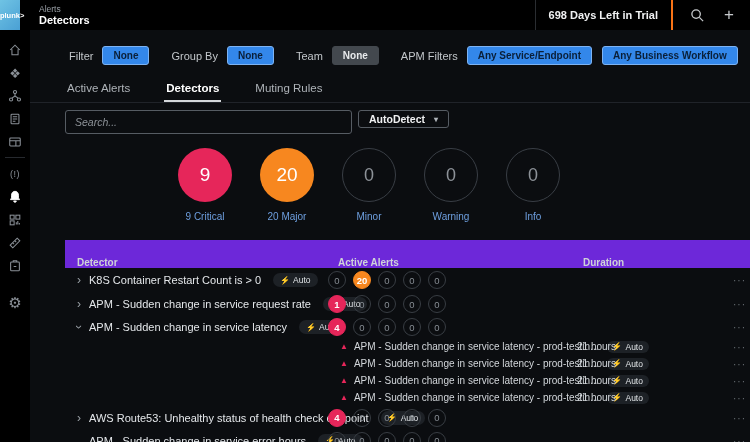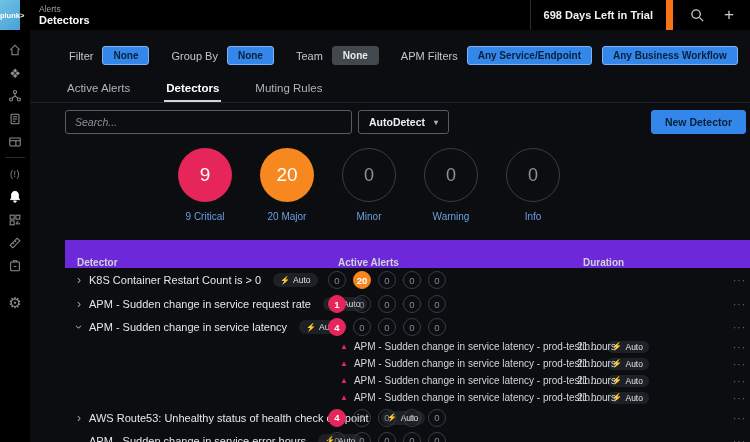--- a/index.html
+++ b/index.html
@@ -7,21 +7,21 @@
     font-family:"Liberation Sans", sans-serif; }
 
   
   .topbar { position:absolute; top:0; left:0; width:750px; height:30px; background:#000; z-index:5; }
   .logo { position:absolute; left:0; top:0; width:20px; height:30px;
     background:linear-gradient(135deg,#6fc3e4 0%,#4aa0d4 100%);
     color:#fff; font-size:7.5px; font-weight:bold; display:flex; align-items:center; justify-content:center; }
   .crumb { position:absolute; left:39px; top:4px; font-size:8.5px; color:#9aa0a6; }
   .pagetitle { position:absolute; left:39px; top:14px; font-size:11px; font-weight:bold; color:#fff; }
   .trial { position:absolute; right:77px; top:0; height:30px; line-height:30px; padding:0 13px;
-    font-size:11px; font-weight:bold; color:#f0f1f2; border-left:1px solid #2a2d31; border-right:7px solid #f97316; }
+    font-size:11px; font-weight:bold; color:#f0f1f2; border-left:1px solid #2a2d31; border-right:2px solid #f97316; }
   .tb-ico { position:absolute; top:6px; width:18px; height:18px; color:#c7cacd; display:flex; align-items:center; justify-content:center; cursor:pointer; }
   .tb-search { right:44px; }
   .tb-plus { right:12px; font-size:17px; font-weight:300; color:#c7cacd; }
 
   
   .sidebar { position:absolute; top:30px; left:0; width:30px; height:412px; background:#000; z-index:4; }
   .sb-ico { position:absolute; left:0; width:30px; height:20px; display:flex; align-items:center; justify-content:center;
     color:#8a9097; font-size:13px; cursor:pointer; }
   .sb-ico svg { stroke:#8a9097; }
   .sb-ico.active svg { stroke:#fff; fill:#fff; }
@@ -41,21 +41,21 @@
   
   .tabs { position:absolute; top:47px; left:0; width:720px; height:26px; border-bottom:1px solid #202329;
     display:flex; align-items:flex-end; padding-left:35px; }
   .tab { font-size:11.5px; color:#aeb3b8; padding:0 2px 8px 2px; margin-right:32px; cursor:pointer; }
   .tab.active { color:#fff; font-weight:bold; border-bottom:2px solid #d4d7da; padding-bottom:6px; }
 
   
   .searchbox { position:absolute; top:80px; left:35px; width:287px; height:24px; background:#0b0d10;
     border:1px solid #565c63; border-radius:3px; color:#d7dadd; font-size:10.5px; padding:0 9px; font-style:italic; }
   .searchbox::placeholder { color:#8d9298; font-style:italic; }
-  .autodetect { position:absolute; top:80px; left:328px; height:24px; background:#0b0d10; border:1px solid #565c63;
+  .autodetect { position:absolute; top:80px; left:328px; height:18px; background:#0b0d10; border:1px solid #565c63;
     border-radius:3px; color:#f0f1f2; font-size:10.5px; font-weight:bold; display:flex; align-items:center;
     padding:0 10px; cursor:pointer; }
   .autodetect .caret { font-size:8px; margin-left:9px; color:#aeb3b8; }
   .newdet { position:absolute; top:80px; right:4px; height:24px; background:#3387ea; border:1px solid #3387ea;
     border-radius:3px; color:#0a1f38; font-size:10.5px; font-weight:bold; display:flex; align-items:center;
     padding:0 13px; cursor:pointer; }
 
   
   .sev { position:absolute; top:118px; left:147px; display:flex; gap:26px; }
   .sev-item { width:56px; text-align:center; }
@@ -197,21 +197,20 @@
     <div class="tab">Active Alerts</div>
     <div class="tab active">Detectors</div>
     <div class="tab">Muting Rules</div>
   </div>
 
   <input class="searchbox" placeholder="Search..." style="">
   <div class="autodetect">
     <span>AutoDetect</span>
     <span class="caret">▾</span>
   </div>
-  <div class="newdet">New Detector</div>
 
   <div class="sev">
     <div class="sev-item">
       <div class="sev-circle critical">9</div>
       <div class="sev-label">9 Critical</div>
     </div>
     <div class="sev-item">
       <div class="sev-circle major">20</div>
       <div class="sev-label">20 Major</div>
     </div>

